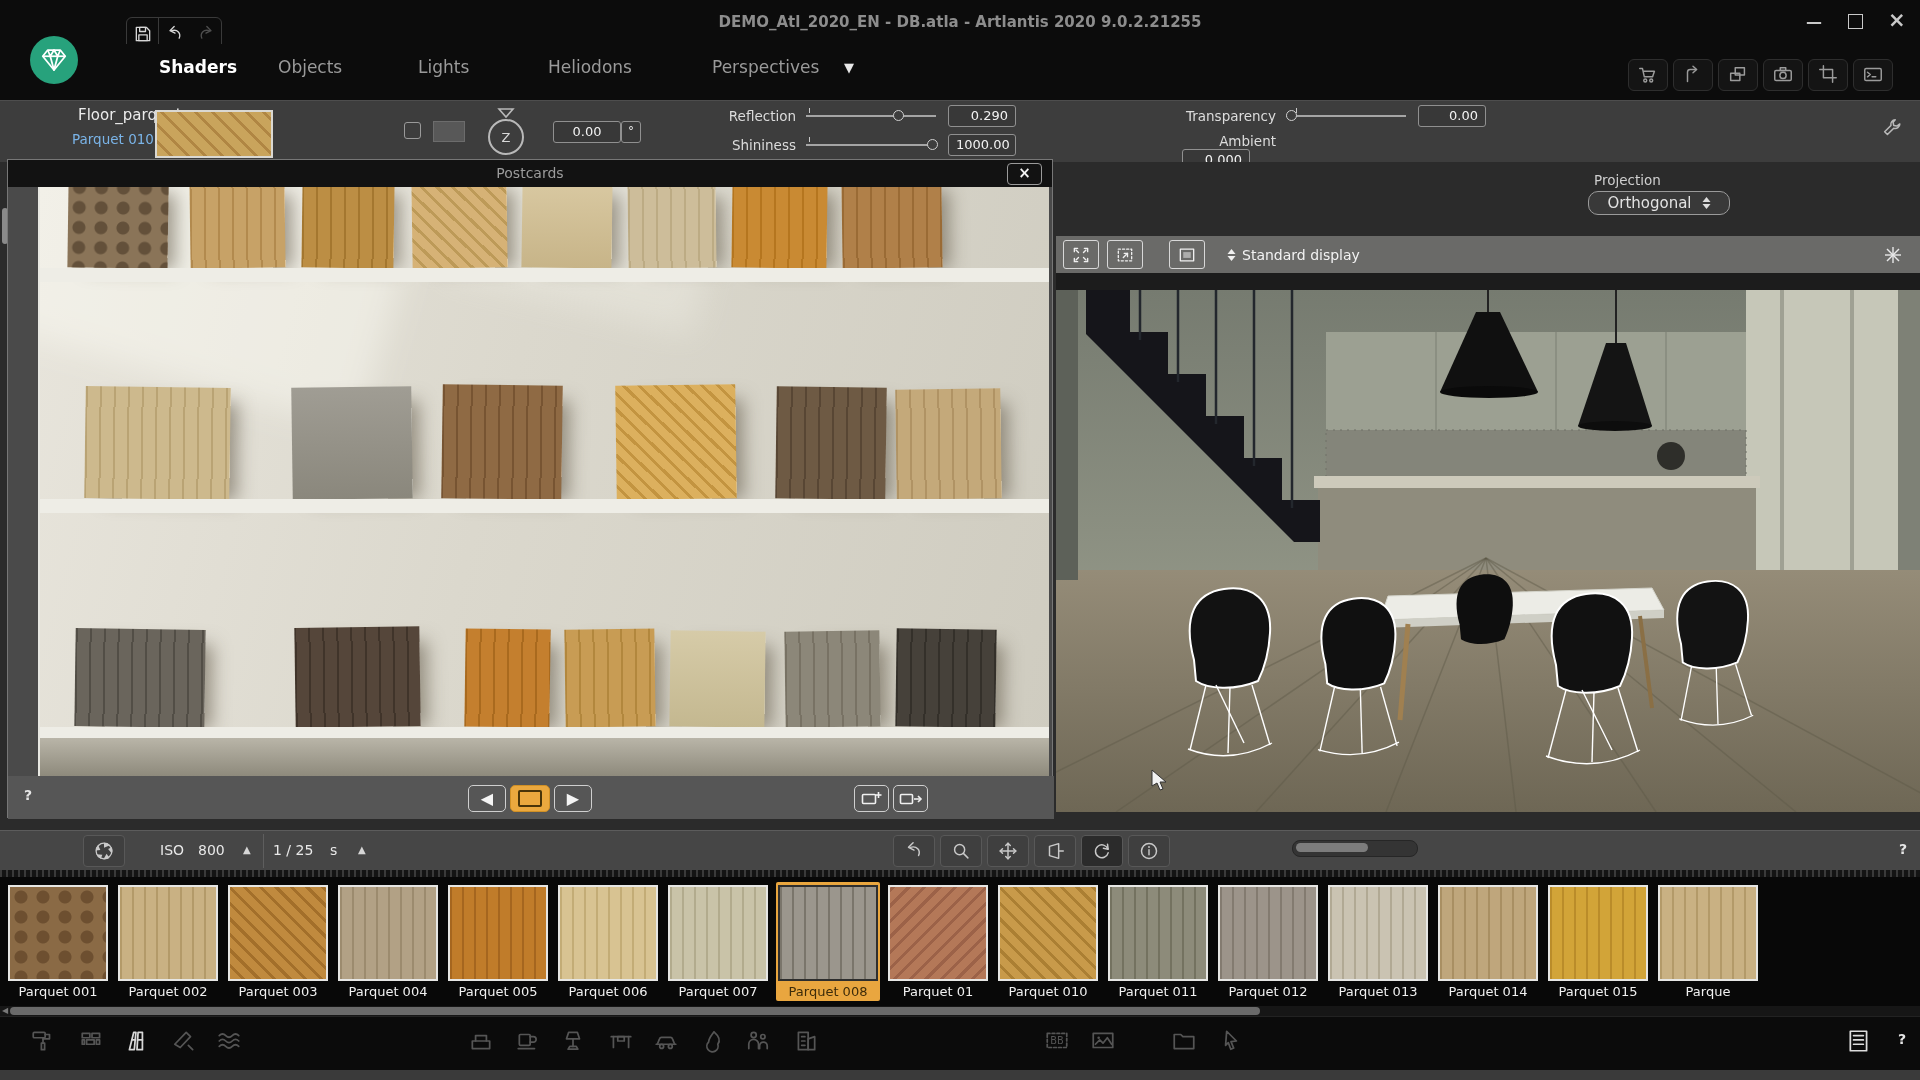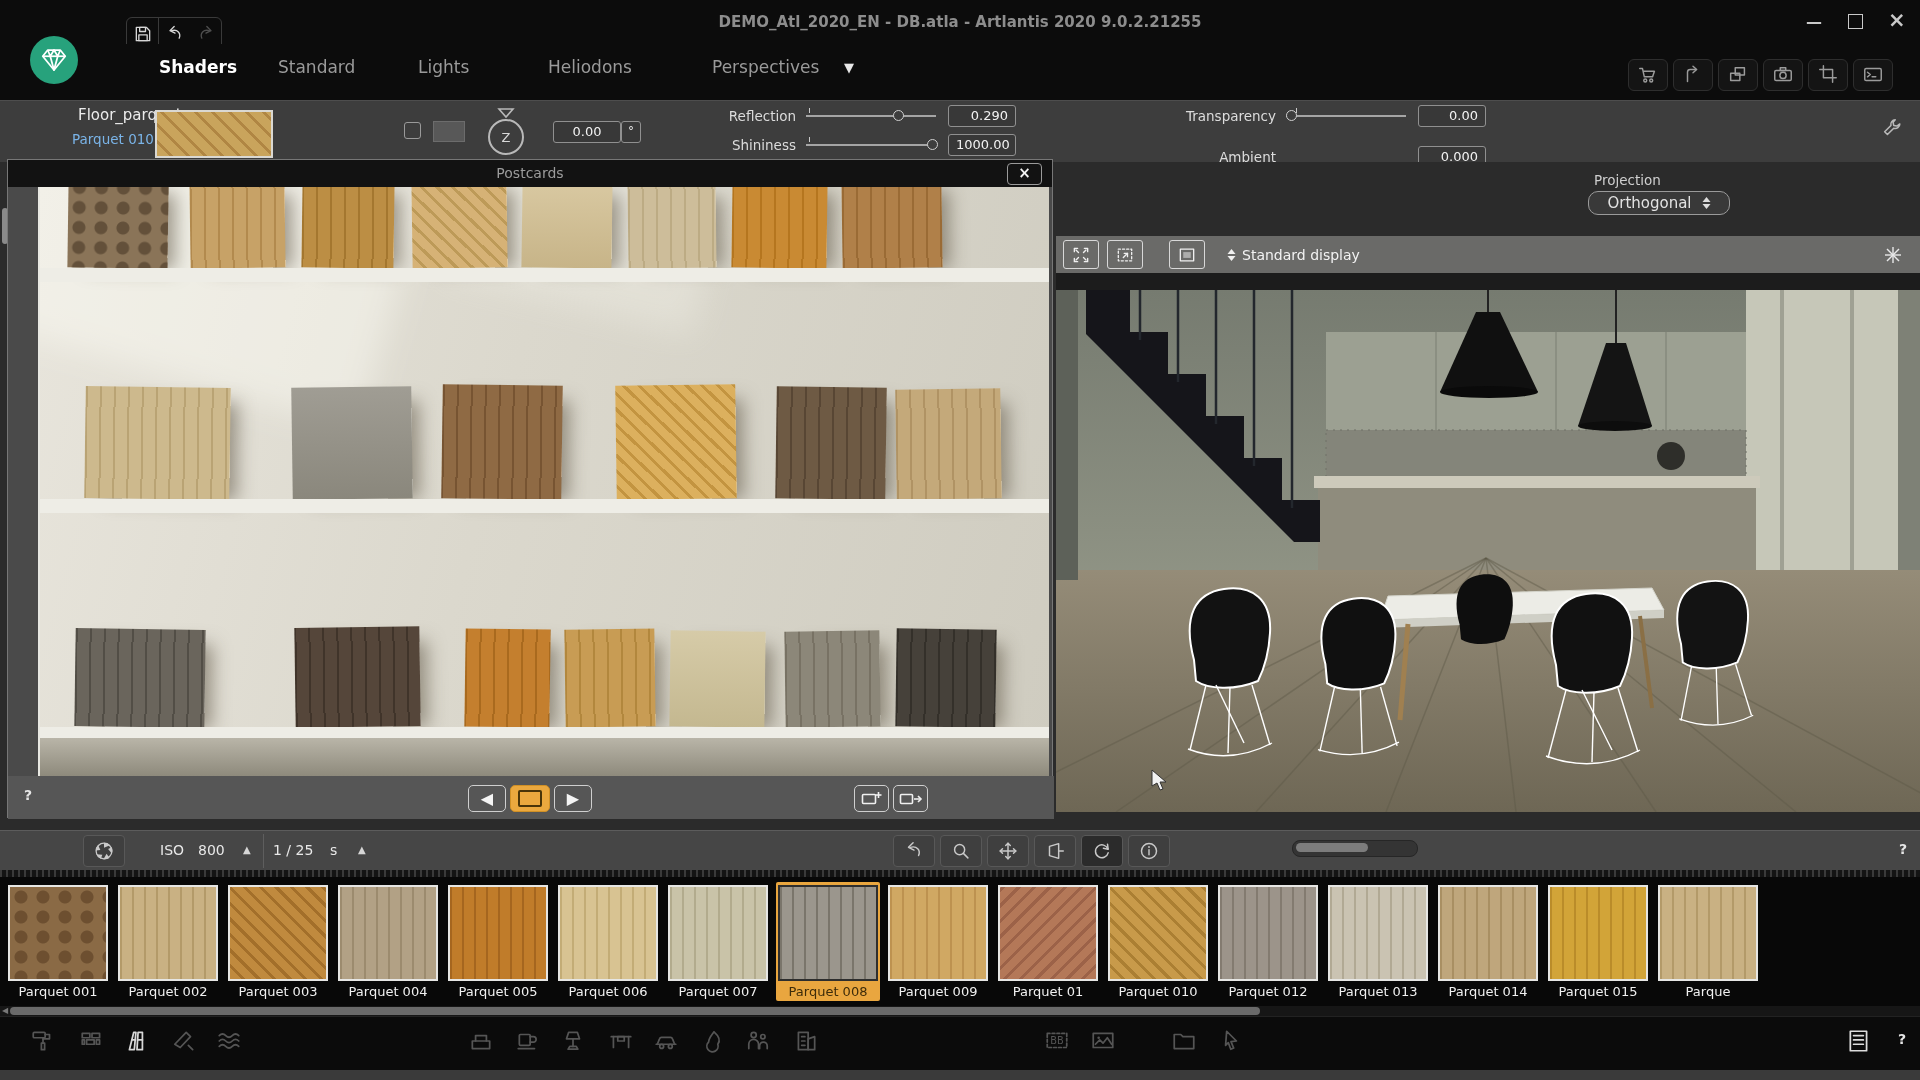--- a/index.html
+++ b/index.html
@@ -134,21 +134,21 @@
     <g fill="none" stroke="#fff" stroke-width="1.4" stroke-linejoin="round">
       <polygon points="7,4 17,4 21,9 12,20 3,9"></polygon>
       <polyline points="3,9 21,9"></polyline>
           <polyline points="9,9 12,20 15,9"></polyline>
           <polyline points="7,4 9,9 12,4 15,9 17,4"></polyline>
     </g>
   </svg>
 </div>
 <div id="tabs-holder">
       <span class="tab abs active" style="left: 159px;">Shaders</span>
-      <span class="tab abs" style="left: 278px;">Standard</span>
+      <span class="tab abs" style="left: 278px;">Objects</span>
       <span class="tab abs" style="left: 418px;">Lights</span>
       <span class="tab abs" style="left: 548px;">Heliodons</span>
       <span class="tab abs" style="left: 712px;">Perspectives</span>
       <span class="abs" style="left: 844px; top: 60px; color: rgb(232, 232, 232); font-size: 13px;">▼</span>
     </div>
 <div id="tools-holder">
       <div class="toolbtn" style="left: 1628px;">
         <svg width="22" height="22" viewBox="0 0 24 24">
           <path d="M3 5h3l2 9h9l2-6H7" fill="none" stroke="currentColor" stroke-width="1.6" stroke-linejoin="round" stroke-linecap="round"></path>
           <circle cx="9" cy="18" r="1.6" fill="none" stroke="currentColor" stroke-width="1.6" stroke-linejoin="round" stroke-linecap="round"></circle>
@@ -222,21 +222,21 @@
           <span class="vbox">1000.00</span>
         </div>
         <div class="prow" style="left: 1146px; top: 3px;">
           <span class="plabel" style="width: 130px;">Transparency</span>
           <span class="track" style="width: 120px;">
             <span class="tick" style="left: 8%;"></span>
             <span class="thumb" style="left: calc(4% - 5px);"></span>
           </span>
           <span class="vbox">0.00</span>
         </div>
-        <div class="prow" style="left: 1146px; top: 44px;">
+        <div class="prow" style="left: 1146px; top: 32px; flex-direction: column;">
           <span class="plabel" style="width: 130px;">Ambient</span>
           <span class="track" style="width: 120px; visibility: hidden;"></span>
           <span class="vbox">0.000</span>
         </div>
       </div>
   <div class="abs" style="left:1876px;top:14px;width:32px;height:28px;color:#b9b9b9;display:flex;align-items:center;justify-content:center;">
     <svg width="22" height="22" viewBox="0 0 24 24">
           <path d="M20.5 6.5a5 5 0 01-6.6 4.7L7 18l-3-3 6.8-6.9A5 5 0 0115.5 2l-2.3 2.7.7 3.4 3.4.7z" fill="none" stroke="currentColor" stroke-width="1.7" stroke-linejoin="round"></path>
         </svg>
   </div>
@@ -552,30 +552,30 @@
         </div>
         <div class="cat-cell">
           <div class="img" style="background: repeating-linear-gradient(90deg, rgb(178, 171, 141) 0px, rgb(178, 171, 141) 2px, rgb(201, 195, 168) 2px, rgb(201, 195, 168) 12px);"></div>
           <div class="nm">Parquet 007</div>
         </div>
         <div class="cat-cell sel">
           <div class="img" style="background: repeating-linear-gradient(90deg, rgb(122, 117, 107) 0px, rgb(122, 117, 107) 2px, rgb(155, 150, 141) 2px, rgb(155, 150, 141) 12px);"></div>
           <div class="nm">Parquet 008</div>
         </div>
         <div class="cat-cell">
-          <div class="img" style="background: repeating-linear-gradient(90deg, rgb(189, 146, 80) 0px, rgb(189, 146, 80) 2px, rgb(208, 168, 99) 2px, rgb(208, 168, 99) 12px);"></div>
-          <div class="nm">Parquet 009</div>
-        </div>
-        <div class="cat-cell">
           <div class="img" style="background: repeating-linear-gradient(-45deg, rgb(180, 120, 88) 0px, rgb(180, 120, 88) 8px, rgb(156, 98, 72) 8px, rgb(156, 98, 72) 11px);"></div>
           <div class="nm">Parquet 01</div>
         </div>
         <div class="cat-cell">
           <div class="img" style="background: repeating-linear-gradient(45deg, rgb(200, 154, 74) 0px, rgb(200, 154, 74) 8px, rgb(171, 127, 51) 8px, rgb(171, 127, 51) 11px);"></div>
           <div class="nm">Parquet 010</div>
+        </div>
+        <div class="cat-cell">
+          <div class="img" style="background: repeating-linear-gradient(90deg, rgb(116, 114, 96) 0px, rgb(116, 114, 96) 2px, rgb(141, 139, 122) 2px, rgb(141, 139, 122) 12px);"></div>
+          <div class="nm">Parquet 011</div>
         </div>
         <div class="cat-cell">
           <div class="img" style="background: repeating-linear-gradient(90deg, rgb(131, 123, 112) 0px, rgb(131, 123, 112) 2px, rgb(156, 148, 138) 2px, rgb(156, 148, 138) 12px);"></div>
           <div class="nm">Parquet 012</div>
         </div>
         <div class="cat-cell">
           <div class="img" style="background: repeating-linear-gradient(90deg, rgb(177, 169, 148) 0px, rgb(177, 169, 148) 2px, rgb(202, 195, 178) 2px, rgb(202, 195, 178) 12px);"></div>
           <div class="nm">Parquet 013</div>
         </div>
         <div class="cat-cell">

